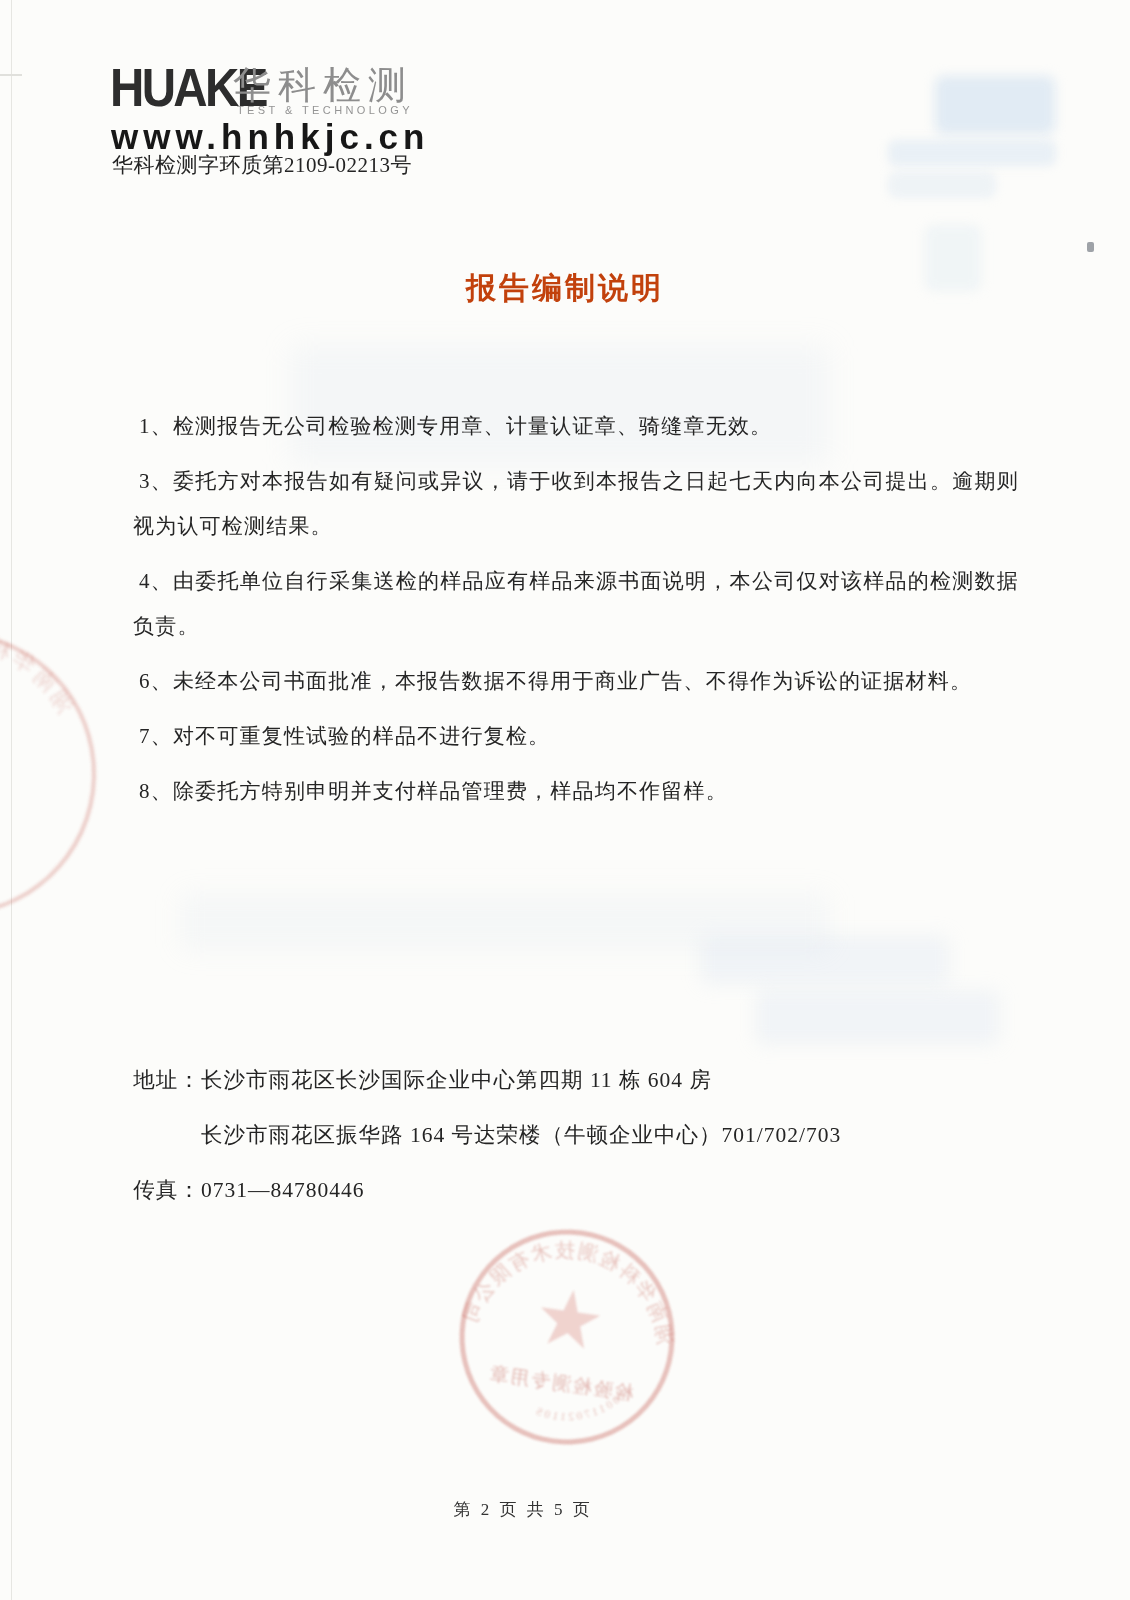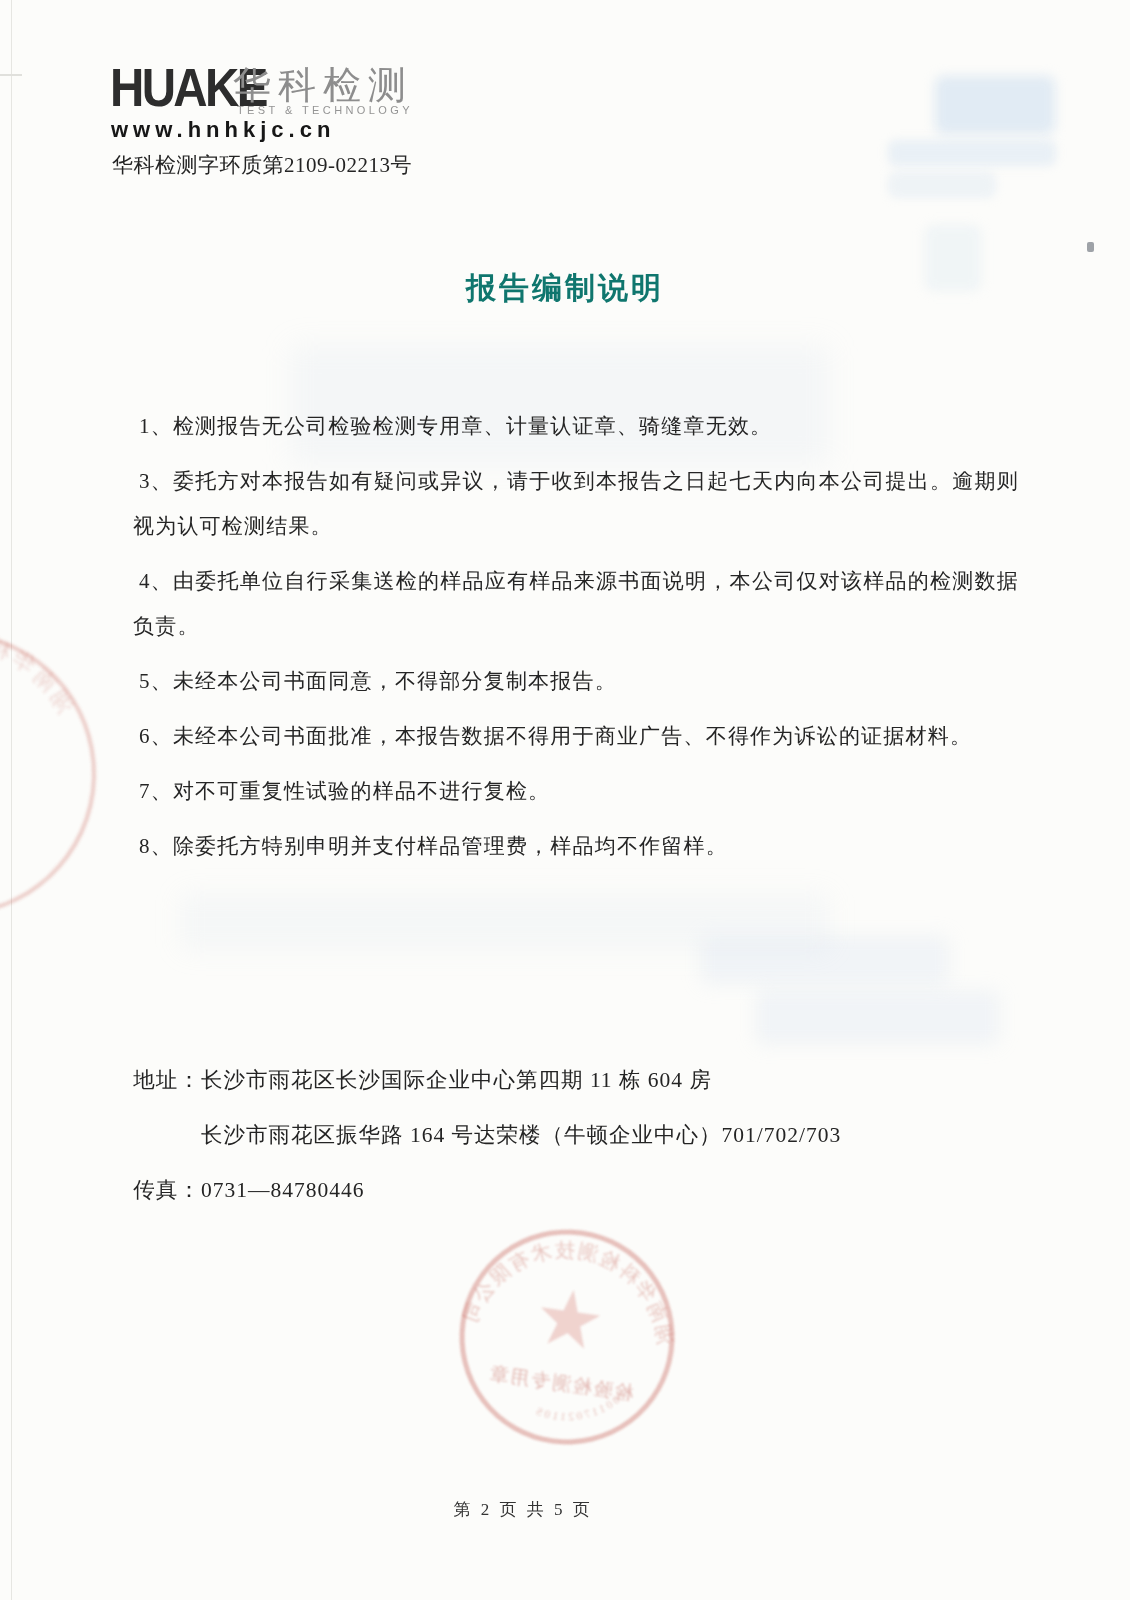--- a/index.html
+++ b/index.html
@@ -23,30 +23,30 @@
     font-size:38px;color:#8d8d8d;letter-spacing:7px;line-height:1;
   }
   .logo-tagline{
     left:237px;top:105px;
     font-family:"Liberation Sans","DejaVu Sans",sans-serif;
     font-size:11px;color:#949494;letter-spacing:3.4px;line-height:1;
   }
   .website{
     left:111px;top:119px;
     font-family:"Liberation Sans","DejaVu Sans",sans-serif;
-    font-weight:700;font-size:22px;color:#171717;letter-spacing:5px;line-height:1;
+    font-weight:700;font-size:35px;color:#171717;letter-spacing:5px;line-height:1;
   }
   .doc-number{
     left:112px;top:152px;font-size:21px;color:#242424;letter-spacing:.5px;line-height:1.3;
   }
   
   .report-title{
     left:0;top:248px;width:1130px;text-align:center;
     font-family:"Liberation Sans","DejaVu Sans",sans-serif;
-    font-weight:bold;font-size:30px;color:#0f766e;letter-spacing:3px;
+    font-weight:bold;font-size:30px;color:#c2410c;letter-spacing:3px;
   }
   
   .notes{
     left:133px;top:404px;width:886px;
     font-size:21px;line-height:45px;letter-spacing:1.2px;color:#252525;
   }
   .notes p{margin:0 0 10px 0;text-align:justify;text-indent:6px;}
   
   .company{
     left:133px;top:1066px;width:900px;
@@ -106,21 +106,20 @@
 <div class="abs logo-tagline">TEST &amp; TECHNOLOGY</div>
 <div class="abs website">www.hnhkjc.cn</div>
 <div class="abs doc-number">华科检测字环质第2109-02213号</div>
 
 <h1 class="abs report-title">报告编制说明</h1>
 
 <div class="abs notes">
   <p><span>1、</span><span>检测报告无公司检验检测专用章、计量认证章、骑缝章无效。</span></p>
   <p><span>3、</span><span>委托方对本报告如有疑问或异议，请于收到本报告之日起七天内向本公司提出。逾期则视为认可检测结果。</span></p>
   <p><span>4、</span><span>由委托单位自行采集送检的样品应有样品来源书面说明，本公司仅对该样品的检测数据负责。</span></p>
-  <p><span>5、</span><span>未经本公司书面同意，不得部分复制本报告。</span></p>
   <p><span>6、</span><span>未经本公司书面批准，本报告数据不得用于商业广告、不得作为诉讼的证据材料。</span></p>
   <p><span>7、</span><span>对不可重复性试验的样品不进行复检。</span></p>
   <p><span>8、</span><span>除委托方特别申明并支付样品管理费，样品均不作留样。</span></p>
 </div>
 
 <div class="abs company">
   <div class="row">
     <span class="lbl">地址：</span>
     <span>长沙市雨花区长沙国际企业中心第四期 11 栋 604 房</span>
   </div>

